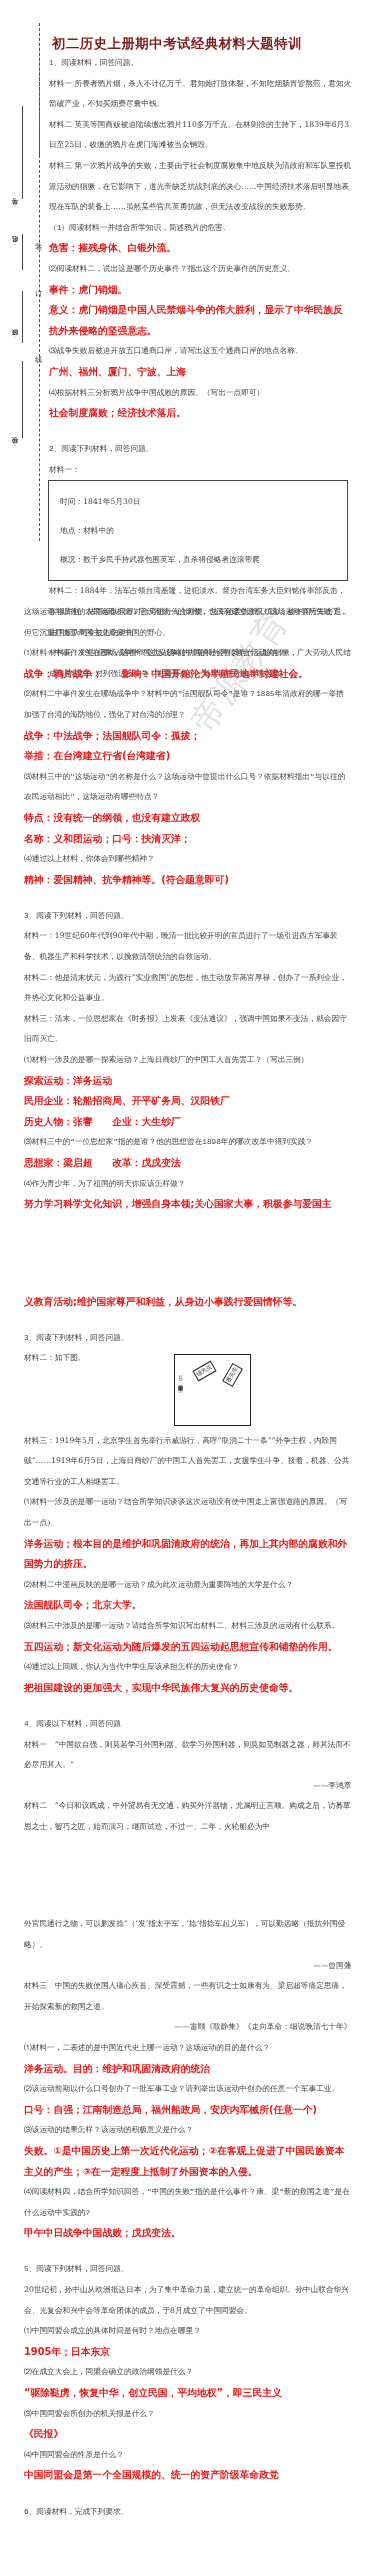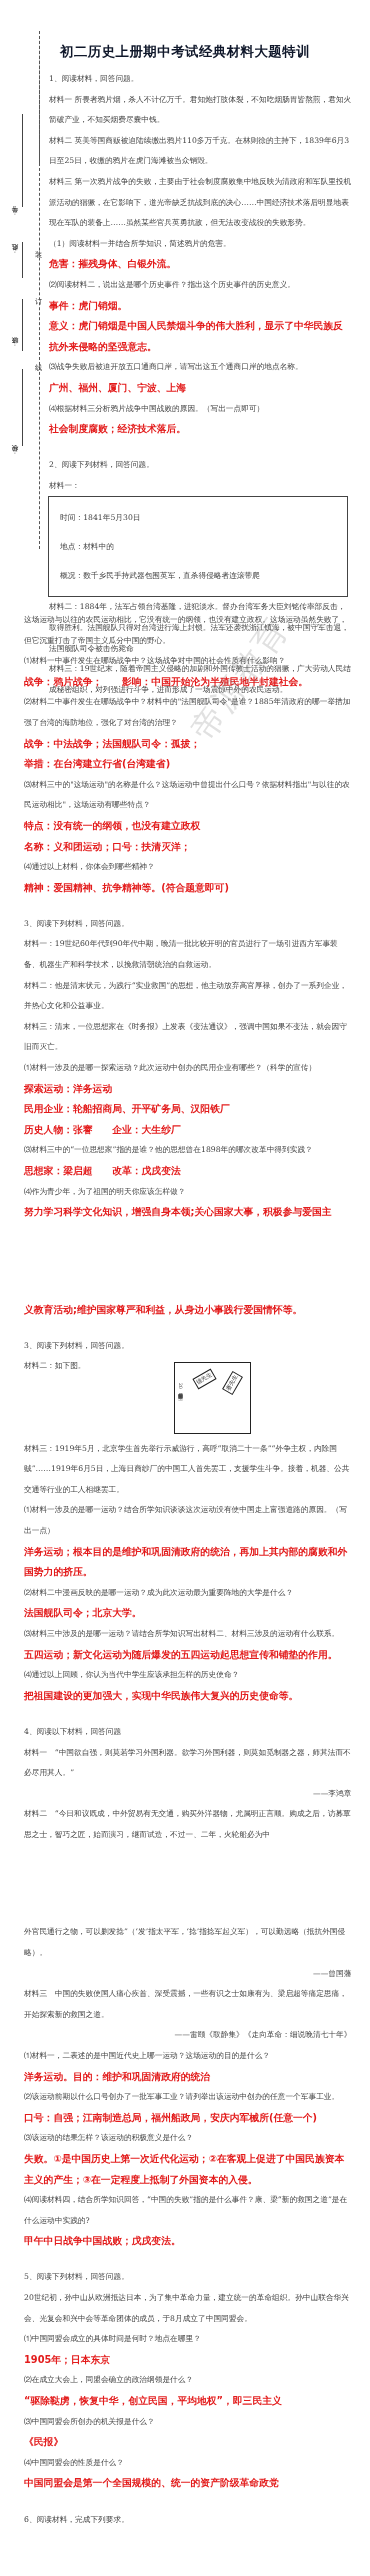--- a/index.html
+++ b/index.html
@@ -6,22 +6,22 @@
   body { width: 371px; font-family: "DejaVu Serif", "Liberation Serif", serif; color: #333; position: relative; }
   .page { position: relative; width: 371px; }
   .p1 { height: 556px; }
   .margin-col { position: absolute; left: 0; top: 0; width: 46px; height: 165px; }
   .dash-line { position: absolute; left: 39px; top: 23px; height: 134px; border-left: 0.8px dashed #555; }
   .bind-char { position: absolute; left: 35px; font-size: 7.2px; color: #333; }
   .field-line { position: absolute; left: 21.6px; border-left: 0.8px solid #444; }
   .field-label { position: absolute; left: 11.3px; font-size: 6.7px; color: #333; writing-mode: vertical-rl; transform: rotate(180deg); }
   .content { padding-left: 49px; padding-right: 19.6px; }
   .content2 { padding-left: 24px; padding-right: 19.6px; }
-  h1 { font-family: "DejaVu Serif", serif; font-weight: bold; font-size: 13.4px; color: #0f172a; margin: 8px; padding-top: 35px; padding-left: 4.1px; letter-spacing: 0.5px; }
-  .q { font-size: 7.7px; line-height: 20.6px; margin: 0; color: #444; }
+  h1 { font-family: "DejaVu Serif", serif; font-weight: bold; font-size: 13.4px; color: #7f1d1d; margin: 0; padding-top: 35px; padding-left: 4.1px; letter-spacing: 0.5px; }
+  .q { font-size: 7.7px; line-height: 20.6px; margin: 0; color: #444; font-family: Liberation Mono, monospace; }
   .t { font-size: 7.7px; line-height: 20.6px; margin: 0; color: #444; }
   .ans { font-family: "DejaVu Sans", "Liberation Sans", sans-serif; font-weight: bold; font-size: 9.8px; line-height: 20.6px; color: #e31c1c; margin: 0; }
   .gap { height: 15.5px; }
   .box { border: 0.8px solid #444; margin: 0 0 0 -1px; padding: 2.1px 2.1px; width: 294px; }
   .box p { font-size: 7.7px; line-height: 19.6px; margin: 9px; color: #444; }
   .right { text-align: right; }
   .blank { height: 77px; }
   .cartoon { width: 75px; height: 70px; border: 1px solid #222; margin: 2.1px 0 5.2px 150px; position: relative; background: #fff; }
   .cartoon .sign { position: absolute; border: 0.8px solid #222; font-size: 5.7px; background: #fff; padding: 1px; }
   .cartoon .vtext { position: absolute; font-size: 4.6px; writing-mode: vertical-rl; color: #444; }
@@ -89,21 +89,21 @@
     <p class="ans">特点：没有统一的纲领，也没有建立政权</p>
     <p class="ans">名称：义和团运动；口号：扶清灭洋；</p>
     <p class="q">⑷通过以上材料，你体会到哪些精神？</p>
     <p class="ans">精神：爱国精神、抗争精神等。(符合题意即可)</p>
     <div class="gap"></div>
 
     <p class="q">3、阅读下列材料，回答问题。</p>
     <p class="t">材料一：19世纪60年代到90年代中期，晚清一批比较开明的官员进行了一场引进西方军事装备、机器生产和科学技术，以挽救清朝统治的自救运动。</p>
     <p class="t">材料二：他是清末状元，为践行“实业救国”的思想，他主动放弃高官厚禄，创办了一系列企业，并热心文化和公益事业。</p>
     <p class="t">材料三：清末，一位思想家在《时务报》上发表《变法通议》，强调中国如果不变法，就会因守旧而灭亡。</p>
-    <p class="q">⑴材料一涉及的是哪一探索运动？此次运动中创办的民用企业有哪些？（科学的宣传）</p>
+    <p class="q">⑴材料一涉及的是哪一探索运动？上海日商纱厂的中国工人首先罢工？（写出三例）</p>
     <p class="ans">探索运动：洋务运动</p>
     <p class="ans">民用企业：轮船招商局、开平矿务局、汉阳铁厂</p>
     <p class="ans">历史人物：张謇　　企业：大生纱厂</p>
     <p class="q">⑶材料三中的“一位思想家”指的是谁？他的思想曾在1898年的哪次改革中得到实践？</p>
     <p class="ans">思想家：梁启超　　改革：戊戌变法</p>
     <p class="q">⑷作为青少年，为了祖国的明天你应该怎样做？</p>
     <p class="ans">努力学习科学文化知识，增强自身本领;关心国家大事，积极参与爱国主</p>
     <div class="blank"></div>
     <p class="ans">义教育活动;维护国家尊严和利益，从身边小事践行爱国情怀等。</p>
     <div class="gap"></div>

